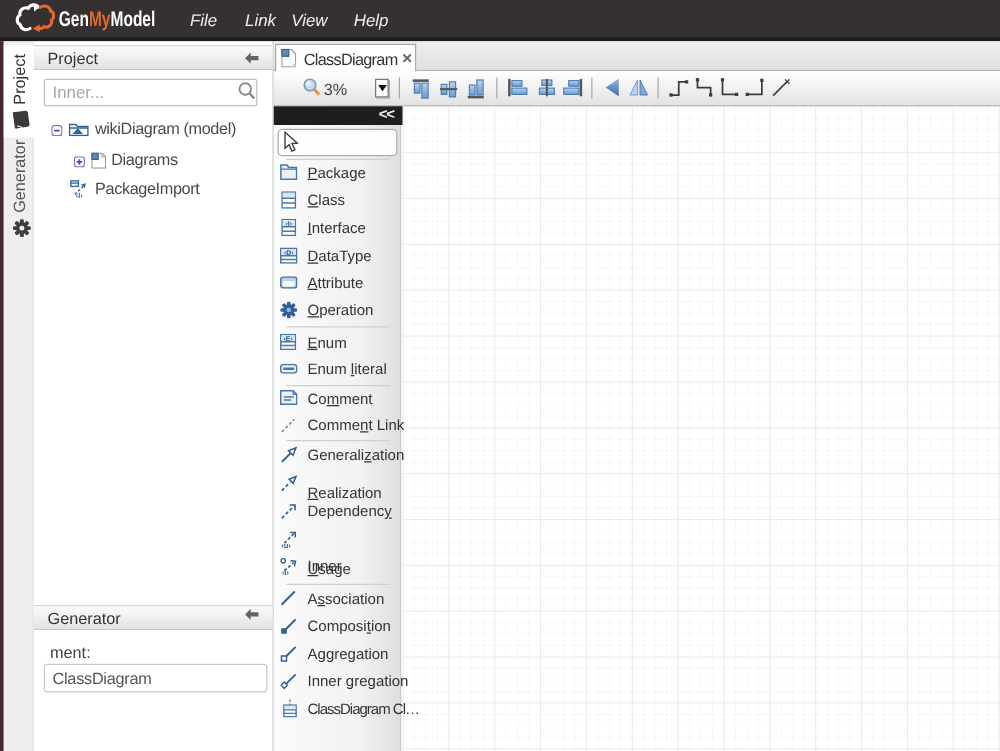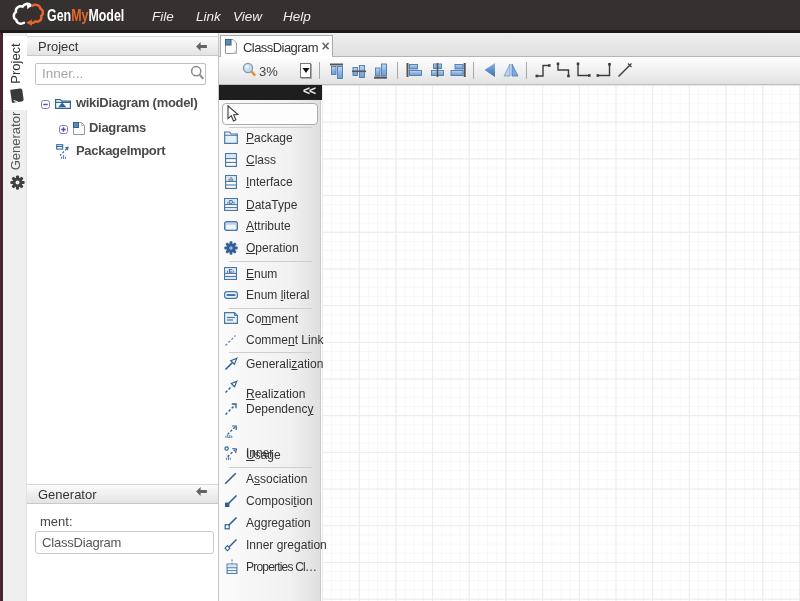--- a/index.html
+++ b/index.html
@@ -26,21 +26,21 @@
 
 #leftpanel { position:absolute; left:27px; top:33px; width:191px; height:568px; background:#fff; }
 #splitter { position:absolute; left:218px; top:33px; width:1px; height:568px; background:#c6c6c6; }
 .phead { position:absolute; left:27px; width:191px; height:20px;
   background:linear-gradient(#fbfbfb,#e3e3e3);
   border-top:1px solid #d6d6d6; border-bottom:1px solid #c9c9c9;
   font-size:13px; color:#333; line-height:19px; padding-left:11px; }
 #filterbox { position:absolute; left:35px; top:63px; width:171px; height:22px;
   border:1px solid #c0c0c0; border-radius:2px; background:#fff;
   font-size:13.5px; color:#a6a6a6; line-height:20px; padding-left:6px; }
-.trow { position:absolute; font-size:13px; color:#4a4a4a; letter-spacing:-0.3px;font-weight:bold; }
+.trow { position:absolute; font-size:13px; color:#4a4a4a; letter-spacing:-0.3px; }
 
 #propname { position:absolute; left:40px; top:514px; font-size:13px; color:#444; }
 #propinput { position:absolute; left:35px; top:531px; width:179px; height:23px;
   border:1px solid #c9c9c9; border-radius:3px; background:#fff;
   font-size:13px; color:#555; line-height:21px; padding-left:6px; letter-spacing:-0.2px; }
 
 
 #tabbar { position:absolute; left:219px; top:33px; width:581px; height:24px;
   background:linear-gradient(#efefef,#e0e0e0); border-bottom:1px solid #b4b4b4; }
 #tab1 { position:absolute; left:220px; top:35px; width:113px; height:22px; background:#fff;
@@ -428,13 +428,13 @@
 </svg>
 <div class="prow" style="top:538px">Inner gregation</div>
 
 <svg class="abs picon" style="left:226px;top:559px" width="12" height="15" viewBox="0 0 12 15">
   <line x1="6" y1="0.5" x2="6" y2="5" stroke="#4a77a8" stroke-width="1.1" stroke-dasharray="1.8,1.4"></line>
   <rect x="1.1" y="5.1" width="9.8" height="9.3" fill="#fff" stroke="#4a77a8" stroke-width="1.1"></rect>
   <rect x="1.6" y="5.6" width="8.8" height="2.8" fill="#d9e6f3"></rect>
   <line x1="1.1" y1="8.8" x2="10.9" y2="8.8" stroke="#4a77a8" stroke-width="1"></line>
   <line x1="1.1" y1="11.6" x2="10.9" y2="11.6" stroke="#4a77a8" stroke-width="1"></line>
 </svg>
-<div class="prow" style="top:560px;letter-spacing:-0.8px">Properties Cl…</div>
+<div class="prow" style="top:560px;letter-spacing:-0.8px">ClassDiagram Cl…</div>
 
 </body></html>

